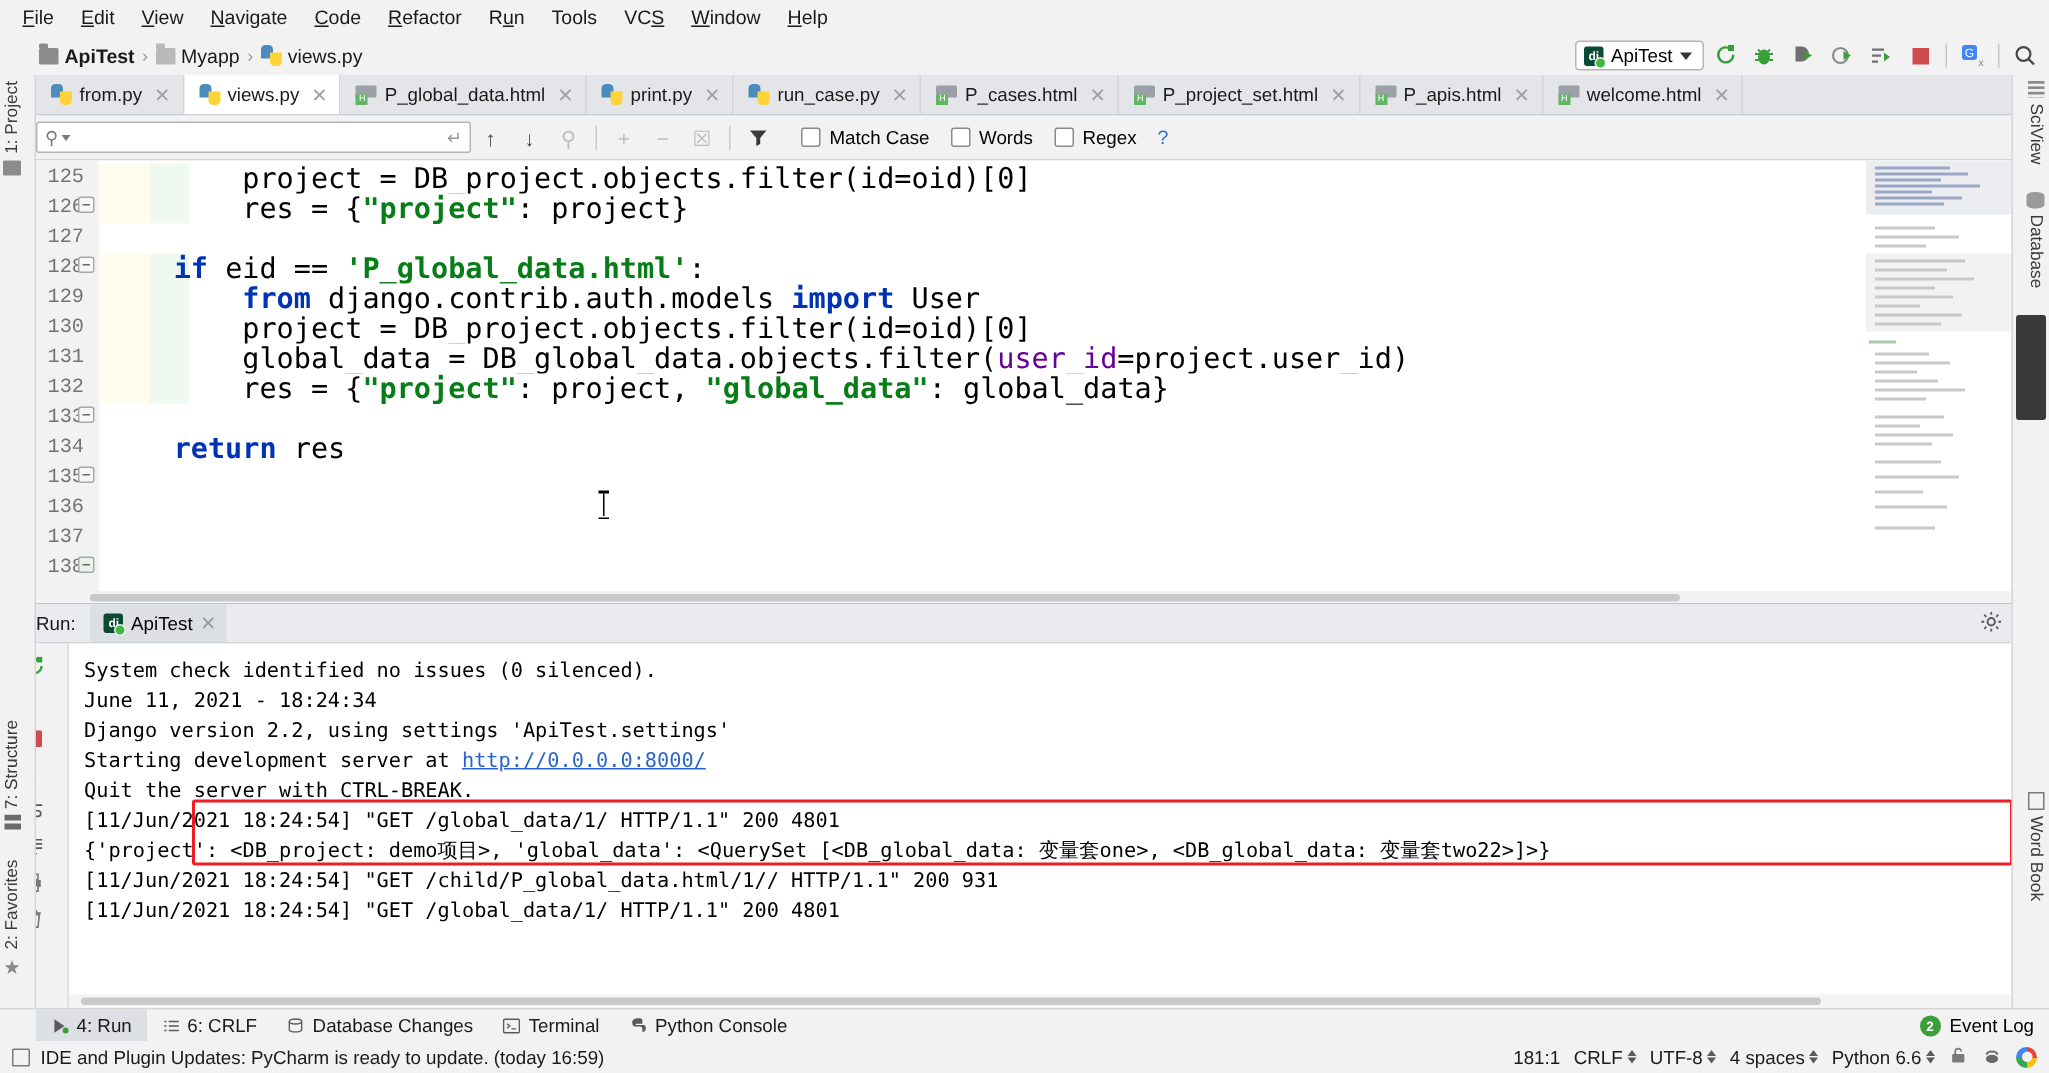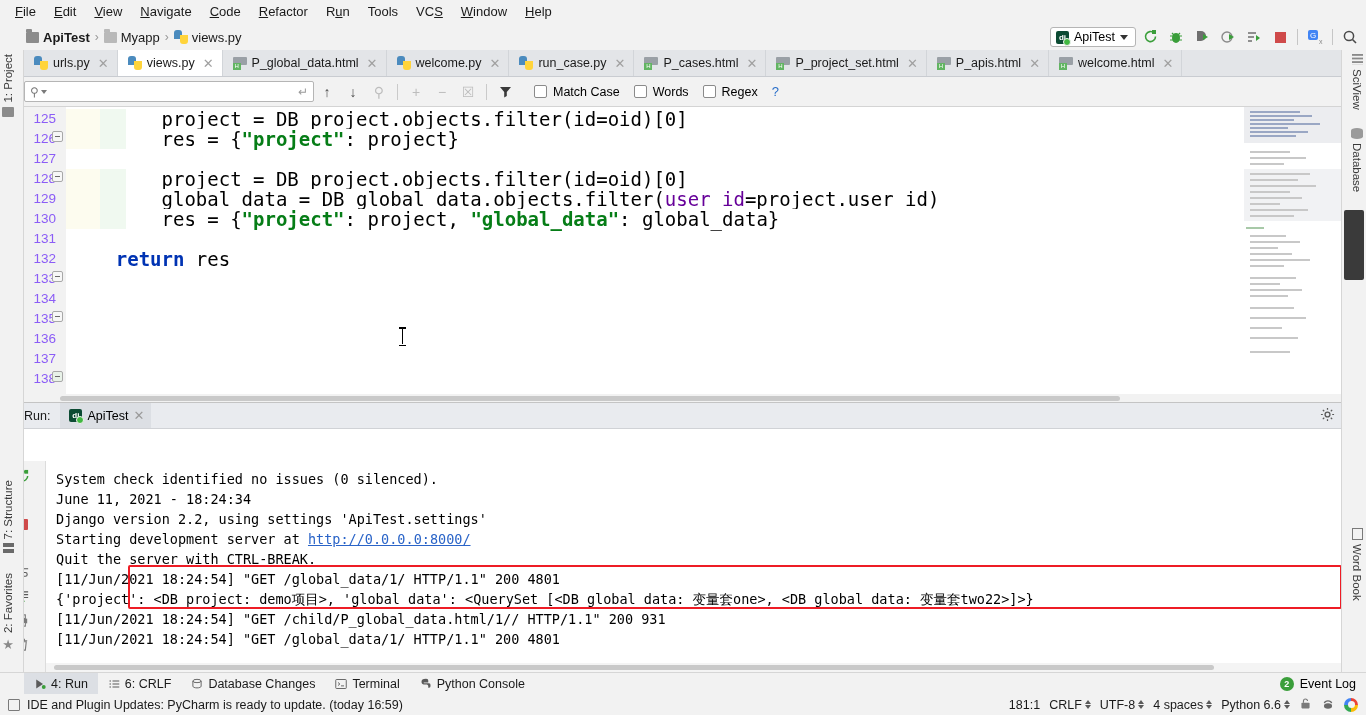--- a/index.html
+++ b/index.html
@@ -122,21 +122,21 @@
   .findclose { position:absolute; right:10px; color:#8a8a8a; font-size:14px; }
 
   
   .editorwrap { flex: 1 1 auto; display: flex; position: relative; background: #fff; min-height: 0; }
   .gutter {
     width: 66px; background: #f2f2f2; flex: none; position: relative;
     border-right: none; padding-top: 2px;
   }
   .gutter .ln {
     height: 20px; line-height: 20px; text-align: right; padding-right: 10px;
-    color: #8b5cf6; font-family: Liberation Sans, sans-serif; font-size: 13.5px;
+    color: #737373; font-family: Liberation Mono, monospace; font-size: 13.5px;
   }
   .foldmark {
     position: absolute; right: 3px; width: 11px; height: 11px;
     border: 1px solid #a8a8a8; border-radius: 2px; background:#f7f7f7;
   }
   .foldmark::after {
     content:''; position:absolute; left:2px; top:4px; width:5px; height:1px; background:#6a6a6a;
   }
   .code {
     flex: 1; position: relative; font-family: "DejaVu Sans Mono", monospace;
@@ -161,21 +161,21 @@
   .mm-line.g { background:#a8c9a8; }
   .mm-box { position:absolute; left:0; width:122px; background:rgba(120,130,150,.14); }
   .mm-marker { position:absolute; right:0; width:5px; height:4px; background:#cfa83c; }
 
   .scroll-h {
     position:absolute; left:0; right:0; bottom:0; height:8px; background:#f2f2f2;
   }
   .scroll-h .thumb { position:absolute; left:60px; width:1060px; top:2px; height:5px; background:#c9c9c9; border-radius:3px; }
 
   
-  .runwin { flex: none; height: 270px; display: flex; flex-direction: column; background: #fff; border-top: 1px solid #c4c4c4; gap: 32px; }
+  .runwin { flex: none; height: 270px; display: flex; flex-direction: column; background: #fff; border-top: 1px solid #c4c4c4; }
   .runhead {
     height: 26px; background: #e9ebef; display: flex; align-items: center;
     padding-left: 24px; flex: none; position: relative; border-bottom: 1px solid #d0d2d6;
   }
   .runlabel { font-size: 12.5px; color: #1a1a1a; margin-right: 10px; }
   .runtab {
     display:flex; align-items:center; gap:5px; height: 25px; padding: 0 7px 0 9px;
     background: #dcdfe4; font-size: 12.5px;
   }
   .runtab .x { color:#9a9a9a; font-size:13px; }
@@ -344,36 +344,36 @@
             <circle cx="7" cy="7" r="4.6" stroke="#4a4a4a" stroke-width="1.5" fill="none"></circle>
             <path d="M10.5 10.5L14 14" stroke="#4a4a4a" stroke-width="1.6"></path>
           </svg>
       </div>
     </div>
   </div>
 
   <div class="tabbar">
     <div class="etab">
       <span class="ico-py"></span>
-      <span>urls.py</span>
+      <span>from.py</span>
       <span class="x">✕</span>
     </div>
     <div class="etab active">
       <span class="ico-py"></span>
       <span>views.py</span>
       <span class="x">✕</span>
     </div>
     <div class="etab">
       <span class="ico-html"></span>
       <span>P_global_data.html</span>
       <span class="x">✕</span>
     </div>
     <div class="etab">
       <span class="ico-py"></span>
-      <span>welcome.py</span>
+      <span>print.py</span>
       <span class="x">✕</span>
     </div>
     <div class="etab">
       <span class="ico-py"></span>
       <span>run_case.py</span>
       <span class="x">✕</span>
     </div>
     <div class="etab">
       <span class="ico-html"></span>
       <span>P_cases.html</span>
@@ -453,20 +453,22 @@
       <div class="foldmark" style="top:64px;"></div>
       <div class="foldmark" style="top:164px;"></div>
       <div class="foldmark" style="top:204px;"></div>
       <div class="foldmark" style="top:264px; background:#e8f2e8;"></div>
     </div>
 
     <div class="code">
       <div class="cline hl"><span style="color:#000">        project = DB_project.objects.filter(id=oid)[0]</span></div>
       <div class="cline hl">        res = {<span class="s">"project"</span>: project}</div>
       <div class="cline"> </div>
+      <div class="cline hl">    <span class="k">if</span> eid == <span class="sq">'P_global_data.html'</span>:</div>
+      <div class="cline hl">        <span class="k">from</span> django.contrib.auth.models <span class="k">import</span> User</div>
       <div class="cline hl">        project = DB_project.objects.filter(id=oid)[0]</div>
       <div class="cline hl">        global_data = DB_global_data.objects.filter(<span class="kw">user_id</span>=project.user_id)</div>
       <div class="cline hl">        res = {<span class="s">"project"</span>: project, <span class="s">"global_data"</span>: global_data}</div>
       <div class="cline"> </div>
       <div class="cline">    <span class="k">return</span> res</div>
       <div class="cline"> </div>
       <div class="cline"> </div>
       <div class="caret-i"></div>
     </div>
 

